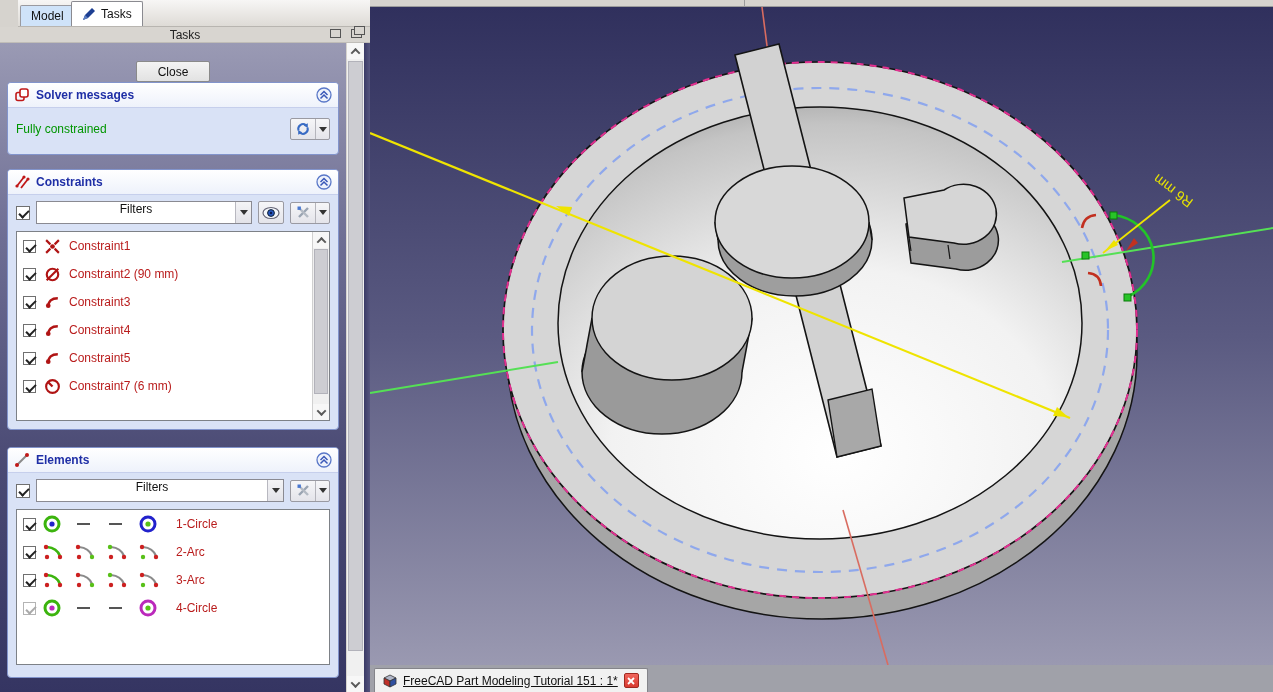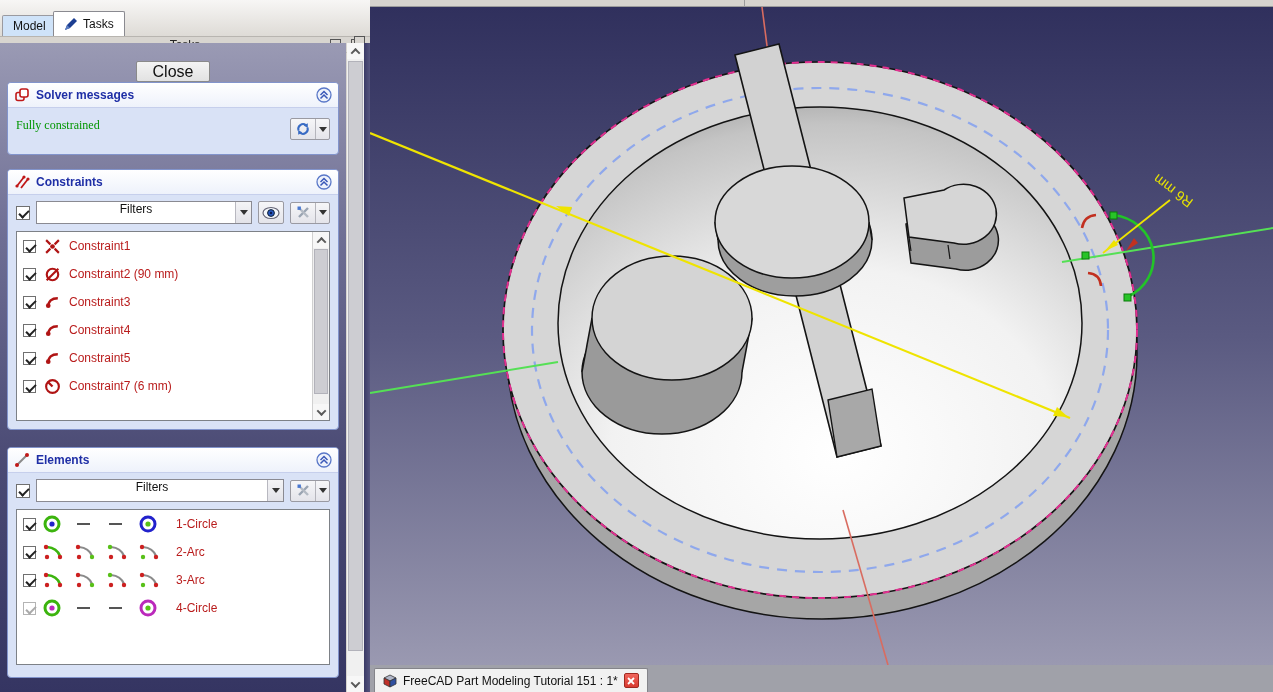--- a/index.html
+++ b/index.html
@@ -1,45 +1,45 @@
 <!DOCTYPE html>
 <html><head>
 <meta charset="utf-8">
 <style>
   * { box-sizing: border-box; margin:0; padding:0; }
   html,body { width:1273px; height:692px; overflow:hidden; }
   body { font-family:"Liberation Sans", sans-serif; font-size:12px; background:#d6d3ce; position:relative; }
 
   
   .left { position:absolute; left:0; top:0; width:370px; height:692px; background:#d6d3ce; }
-  .tabrow { position:relative; height:37px; background:linear-gradient(#f7f6f5,#dedbd6); border-bottom:1px solid #b8b5b0; }
+  .tabrow { position:relative; height:27px; background:linear-gradient(#f7f6f5,#dedbd6); border-bottom:1px solid #b8b5b0;margin-left:18px; }
   .tab { position:absolute; bottom:0; display:flex; align-items:center; gap:5px; padding:0 10px; height:21px;
          border:1px solid #9a9aa0; border-bottom:none; border-radius:2px 2px 0 0; color:#111; cursor:default; }
   .tab.model { left:2px; background:#cfe3f9; }
   .tab.tasks { left:53px; height:25px; background:#ffffff; border-color:#8a8a90; }
   .titlebar { position:relative; height:16px; background:#d8d5d0; border-bottom:1px solid #c0bdb8;
               display:flex; align-items:center; justify-content:center; color:#222; }
   .titlebar .wicons { position:absolute; right:8px; top:2px; display:flex; gap:10px; }
   .wicon { width:11px; height:9px; border:1px solid #555; background:transparent; position:relative; }
   .wicon.float:after { content:""; position:absolute; left:2px; top:-4px; width:9px; height:7px; border:1px solid #555; background:#d8d5d0; }
 
   .panelbody { position:absolute; left:0; top:43px; width:346px; height:649px; overflow:hidden; padding:0 7px;
                background:linear-gradient(180deg,#9a9ab4 0%, #6e6e94 30%, #4a4a74 65%, #353562 100%); }
   .closebtn { display:block; margin:18px auto 0; width:74px; height:21px; background:linear-gradient(#f4f4f4,#e2e2e2);
-              border:1px solid #8a8a8a; border-radius:2px; font-size:16px; color:#111; font-family:"Liberation Sans",sans-serif; }
+              border:1px solid #8a8a8a; border-radius:2px; font-size:12px; color:#111; font-family:"Liberation Sans",sans-serif; }
 
   .section { border:1px solid #8294cc; border-radius:4px; background:#d9e2f6; overflow:hidden; }
   .section.constraints { margin-top:14px; }
   .section.elements { margin-top:17px; height:231px; }
   .sechead { display:flex; align-items:center; gap:6px; padding:4px 6px; background:linear-gradient(#ffffff,#eef2fb);
              border-bottom:1px solid #c6cfec; }
   .sechead .title { color:#1f2fa6; font-weight:bold; flex:1; }
   .secbody { padding:6px 8px 8px; }
 
-  .solver-row { display:flex; padding:4px 0 6px;font-family:Liberation Serif, serif; }
+  .solver-row { display:flex; align-items:center; padding:4px 0 6px; }
   .status { color:#009600; flex:1; }
   .splitbtn { display:flex; align-items:stretch; height:22px; border:1px solid #9a9aa2; background:linear-gradient(#f6f6f8,#e4e4ea); border-radius:2px; }
   .splitbtn .main { width:24px; display:flex; align-items:center; justify-content:center; }
   .splitbtn .drop { width:14px; border-left:1px solid #b5b5bc; display:flex; align-items:center; justify-content:center; }
   .tri-down { width:0; height:0; border-left:4px solid transparent; border-right:4px solid transparent; border-top:5px solid #333; }
 
   .filterrow { display:flex; align-items:center; gap:6px; margin-bottom:7px; }
   .cb { width:14px; height:14px; background:#fff; border:1px solid #707070; position:relative; flex:none; }
   .cb.checked:after { content:""; position:absolute; left:2px; top:3px; width:8px; height:4px;
                       border-left:2px solid #222; border-bottom:2px solid #222; transform:rotate(-45deg); }
@@ -76,21 +76,21 @@
   .sb-list .sarrow.top { top:0; } .sb-list .sarrow.bot { bottom:0; }
   .sb-list .thumb { top:17px; height:145px; }
   .divider { position:absolute; left:364px; top:43px; width:6px; height:649px; background:linear-gradient(90deg,#3a3a66,#55557e); }
 
   
   .viewport { position:absolute; left:370px; top:0; width:903px; height:692px; }
   .topstrip { height:7px; background:#d6d3ce; border-bottom:1px solid #9b9b9b; position:relative; }
   .topstrip .tick { position:absolute; left:374px; top:0; width:1px; height:6px; background:#9b9b9b; }
   .doctabs { position:absolute; left:0; bottom:0; width:903px; height:27px; background:#a0a1a9; display:flex; align-items:flex-end; }
   .doctab { margin-left:4px; height:24px; background:#f1f1f1; border:1px solid #84848a; border-bottom:none;
-            border-radius:2px 2px 0 0; display:flex; align-items:center; gap:6px; padding:0 8px; font-size:12px; color:#111; }
+            border-radius:2px 2px 0 0; display:flex; align-items:center; gap:6px; padding:0 8px; font-size:12px; color:#111;text-decoration:underline; }
   .docclose { width:15px; height:15px; background:linear-gradient(#f0655c,#d83a30); border:1px solid #a02820; border-radius:2px;
               display:flex; align-items:center; justify-content:center; }
 </style>
 </head>
 <body>
 
 <div class="left">
   <div class="tabrow">
     <div class="tab model">
         <span>Model</span>

